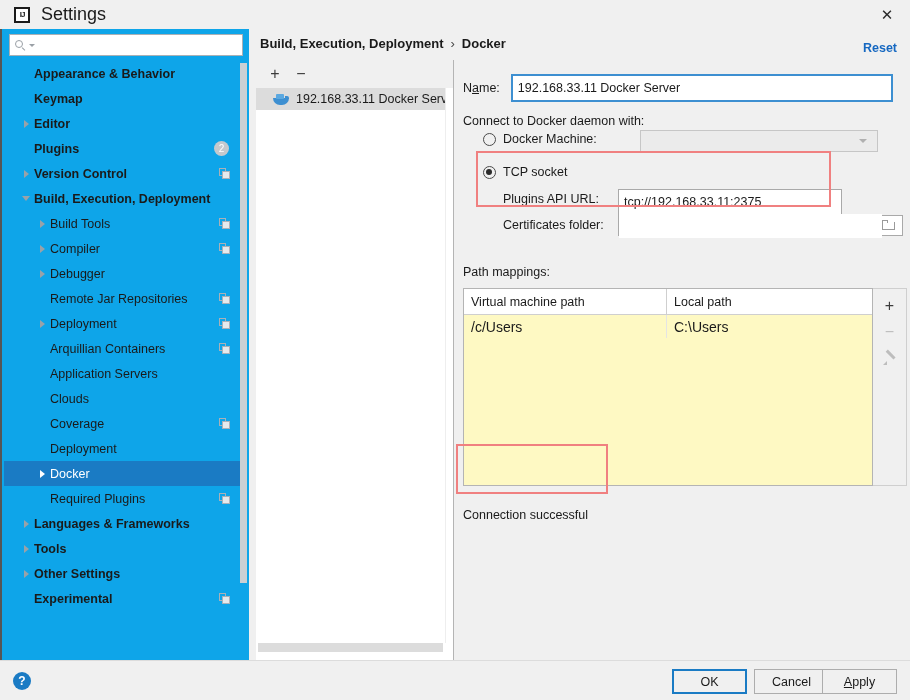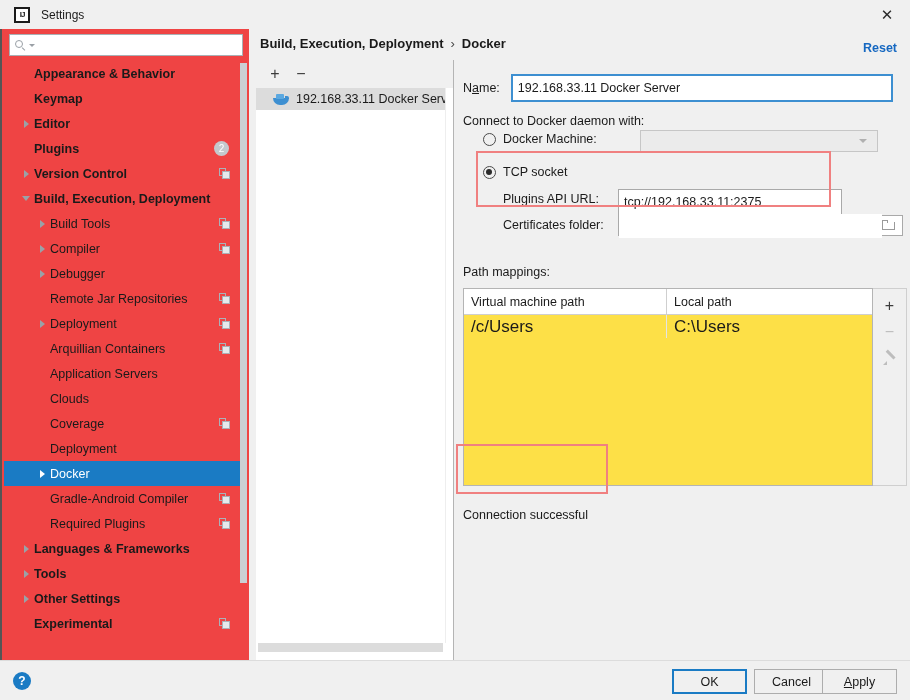--- a/index.html
+++ b/index.html
@@ -33,36 +33,36 @@
     border: 2px solid #1b1b1b;
     box-sizing: border-box;
     position: relative;
     display: flex; align-items: center; justify-content: center;
     font-size: 8px; font-weight: bold; color: #1b1b1b;
     letter-spacing: -1px;
     font-family: "Liberation Sans", sans-serif;
   }
   .title-text {
     margin-left: 11px;
-    font-size: 12px;
+    font-size: 18px;
     color: #1a1a1a;
   }
   .close-btn {
     position: absolute; right: 0; top: 0;
     width: 46px; height: 29px;
     display: flex; align-items: center; justify-content: center;
     font-size: 15px; color: #2b2b2b;
     cursor: default;
   }
 
   
   .left-panel {
     position: absolute; left: 0; top: 29px;
     width: 249px; height: 631px;
-    background: #ef4444;
+    background: #0ea5e9;
     border-left: 2px solid #555;
     box-sizing: border-box;
   }
   .search-wrap {
     position: absolute; left: 7px; top: 5px;
     width: 234px; height: 22px;
     background: #ffffff;
     border: 1px solid #a9b0b5;
     box-sizing: border-box;
     display: flex; align-items: center;
@@ -348,40 +348,40 @@
     width: 6px; height: 3px;
     border: 1.3px solid #9a9a9a;
     border-bottom: none;
     box-sizing: border-box;
   }
 
   
   .table-wrap {
     position: absolute; left: 8px; top: 228px;
     width: 410px; height: 198px;
-    background: #fde047;
+    background: #fef9c3;
     border: 1px solid #b4b4b4;
     box-sizing: border-box;
   }
   .thead {
     display: flex; height: 25px;
     border-bottom: 1px solid #cfcfcf;
     background: #ffffff;
   }
   .th {
     font-size: 12.5px; color: #1a1a1a;
     display: flex; align-items: center;
     padding-left: 7px;
     box-sizing: border-box;
   }
   .th.c1 { width: 203px; border-right: 1px solid #cfcfcf; }
   .th.c2 { flex: 1; }
   .trow { display: flex; height: 23px; }
   .td {
-    font-size: 17px; color: #1a1a1a;
+    font-size: 14px; color: #1a1a1a;
     display: flex; align-items: center;
     padding-left: 7px;
     box-sizing: border-box;
   }
   .td.c1 { width: 203px; border-right: 1px solid #e4e4e4; }
   .td.c2 { flex: 1; }
 
   .table-side {
     position: absolute; left: 418px; top: 228px;
     width: 34px; height: 198px;
@@ -587,26 +587,20 @@
           <span class="indent1"></span>
           <span class="arrow-slot"></span>
           <span class="tree-label">Deployment</span>
         </div>
         <div class="tree-row lvl1 selected">
           <span class="indent1"></span>
           <span class="arrow-slot">
             <span class="arrow"></span>
           </span>
           <span class="tree-label">Docker</span>
-        </div>
-        <div class="tree-row lvl1">
-          <span class="indent1"></span>
-          <span class="arrow-slot"></span>
-          <span class="tree-label">Gradle-Android Compiler</span>
-          <span class="copy-icon"></span>
         </div>
         <div class="tree-row lvl1">
           <span class="indent1"></span>
           <span class="arrow-slot"></span>
           <span class="tree-label">Required Plugins</span>
           <span class="copy-icon"></span>
         </div>
         <div class="tree-row lvl0">
           <span class="indent0"></span>
           <span class="arrow-slot">

